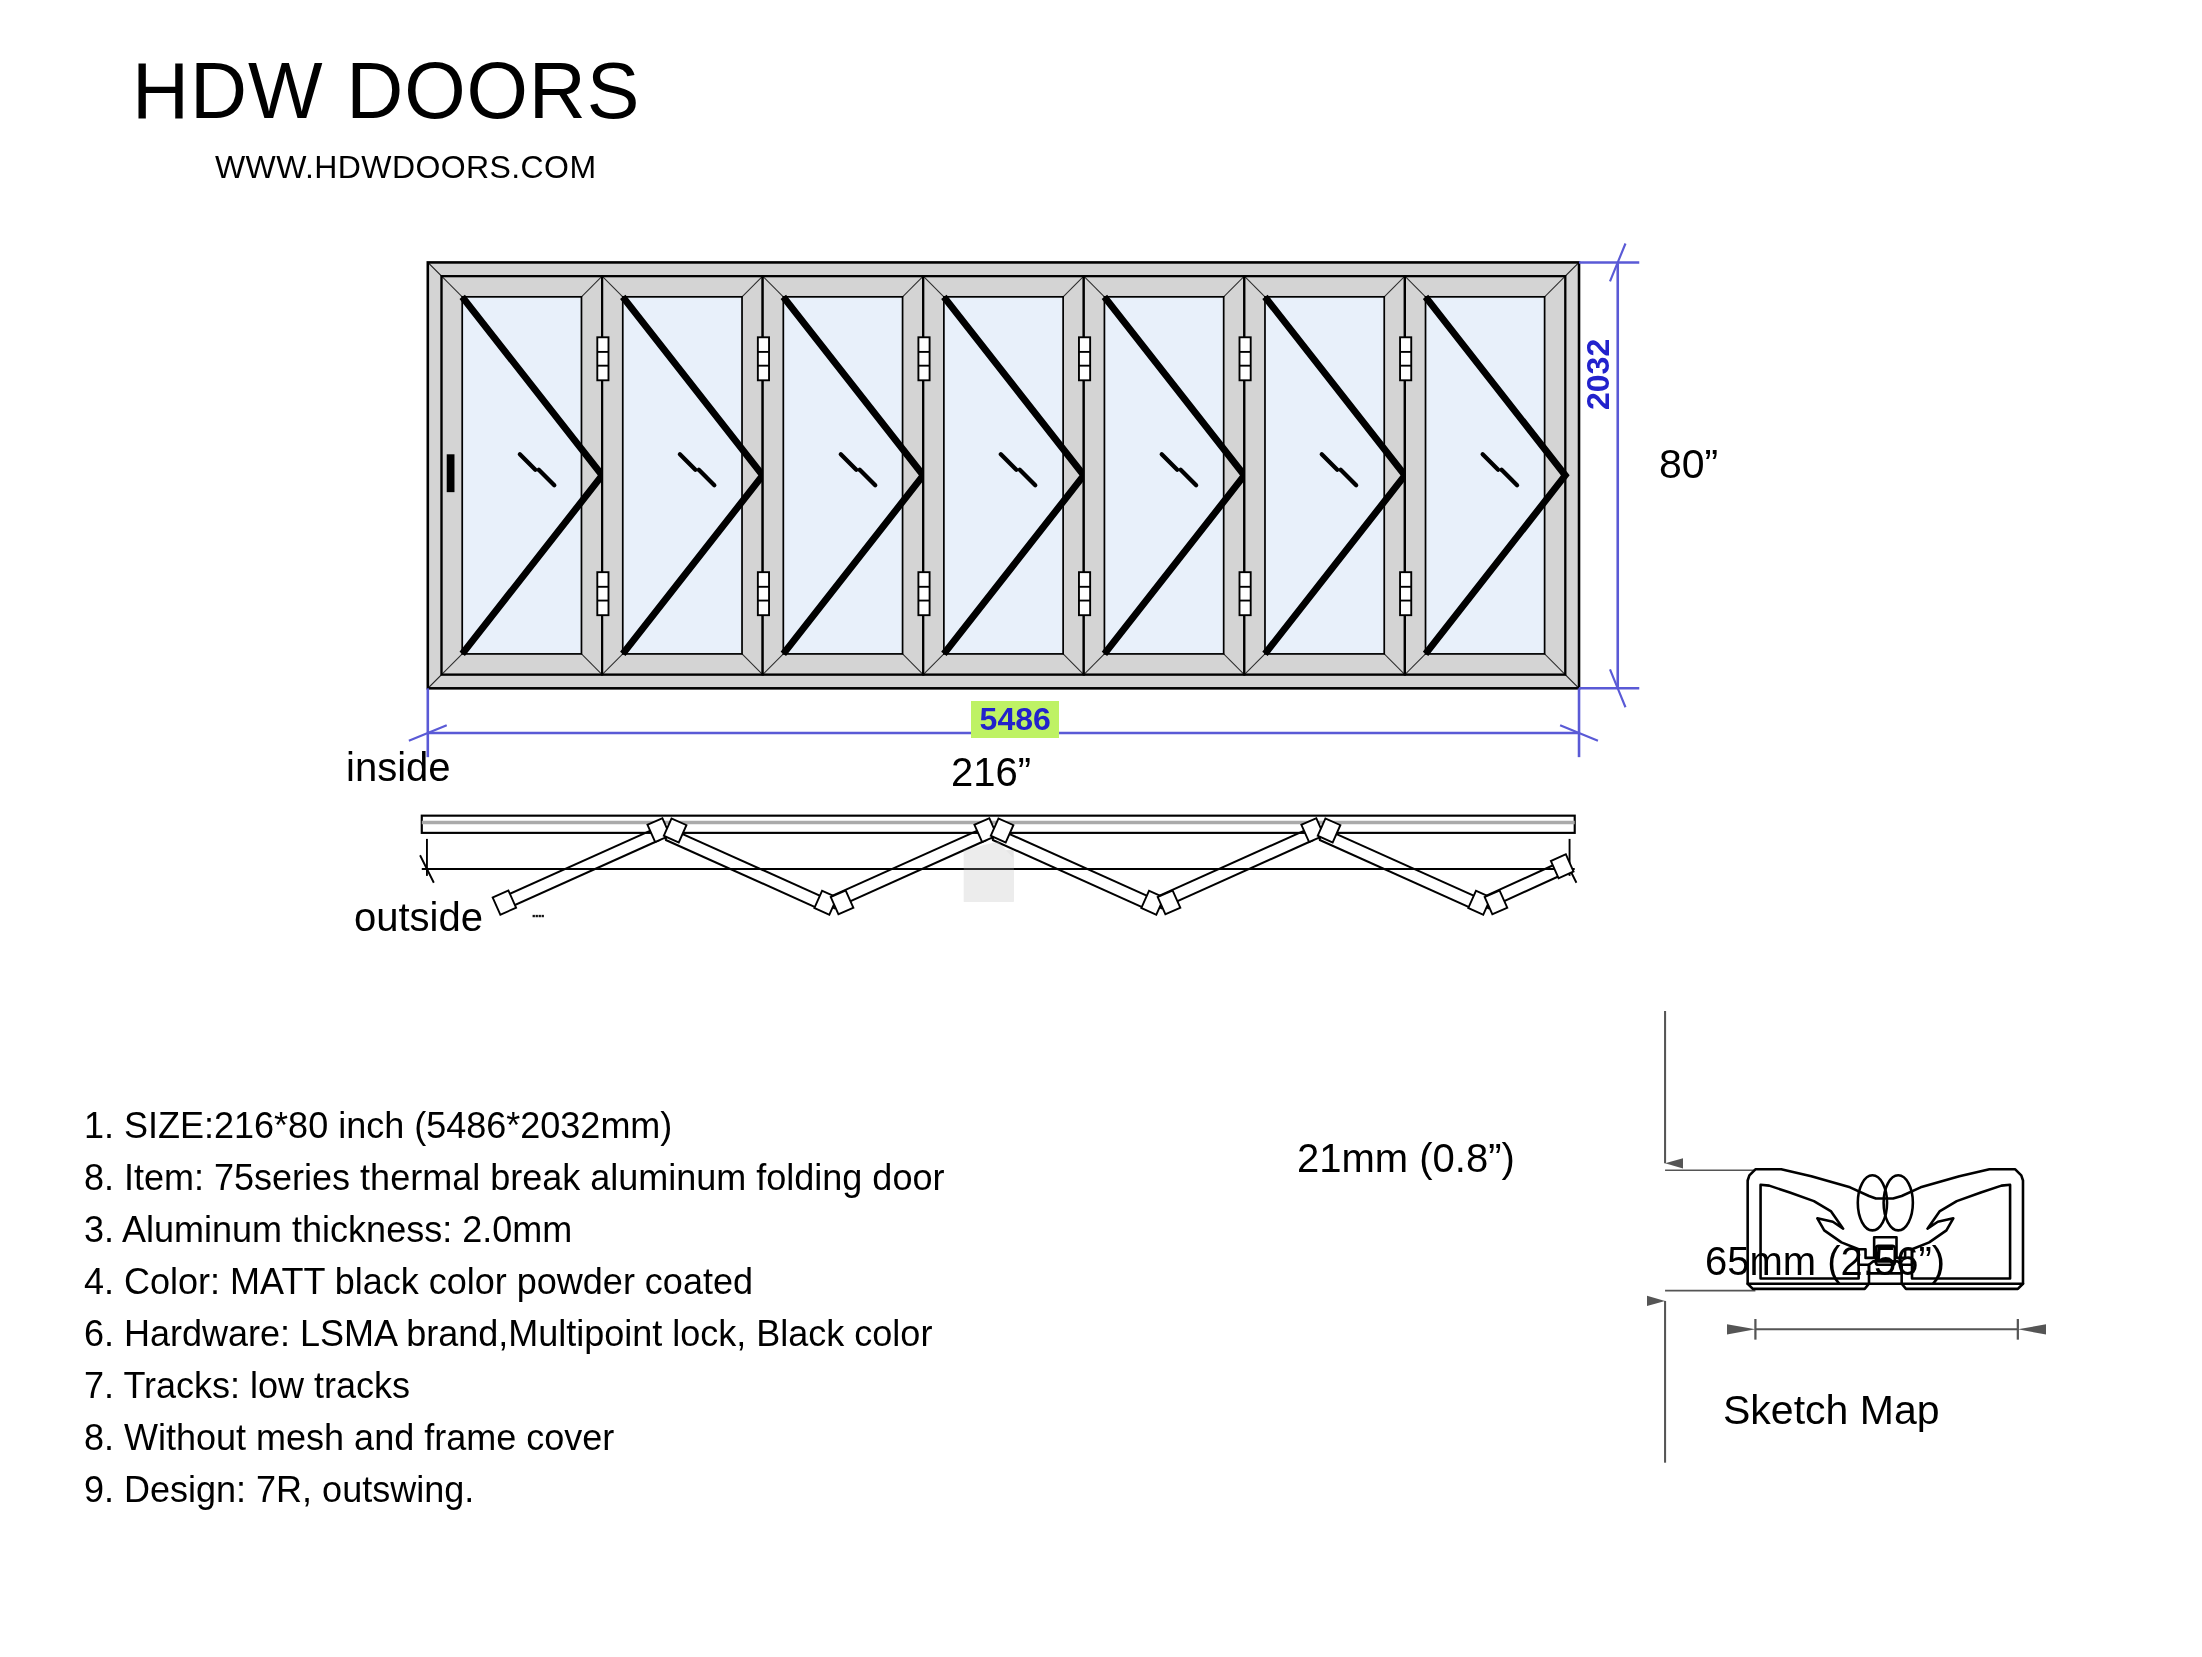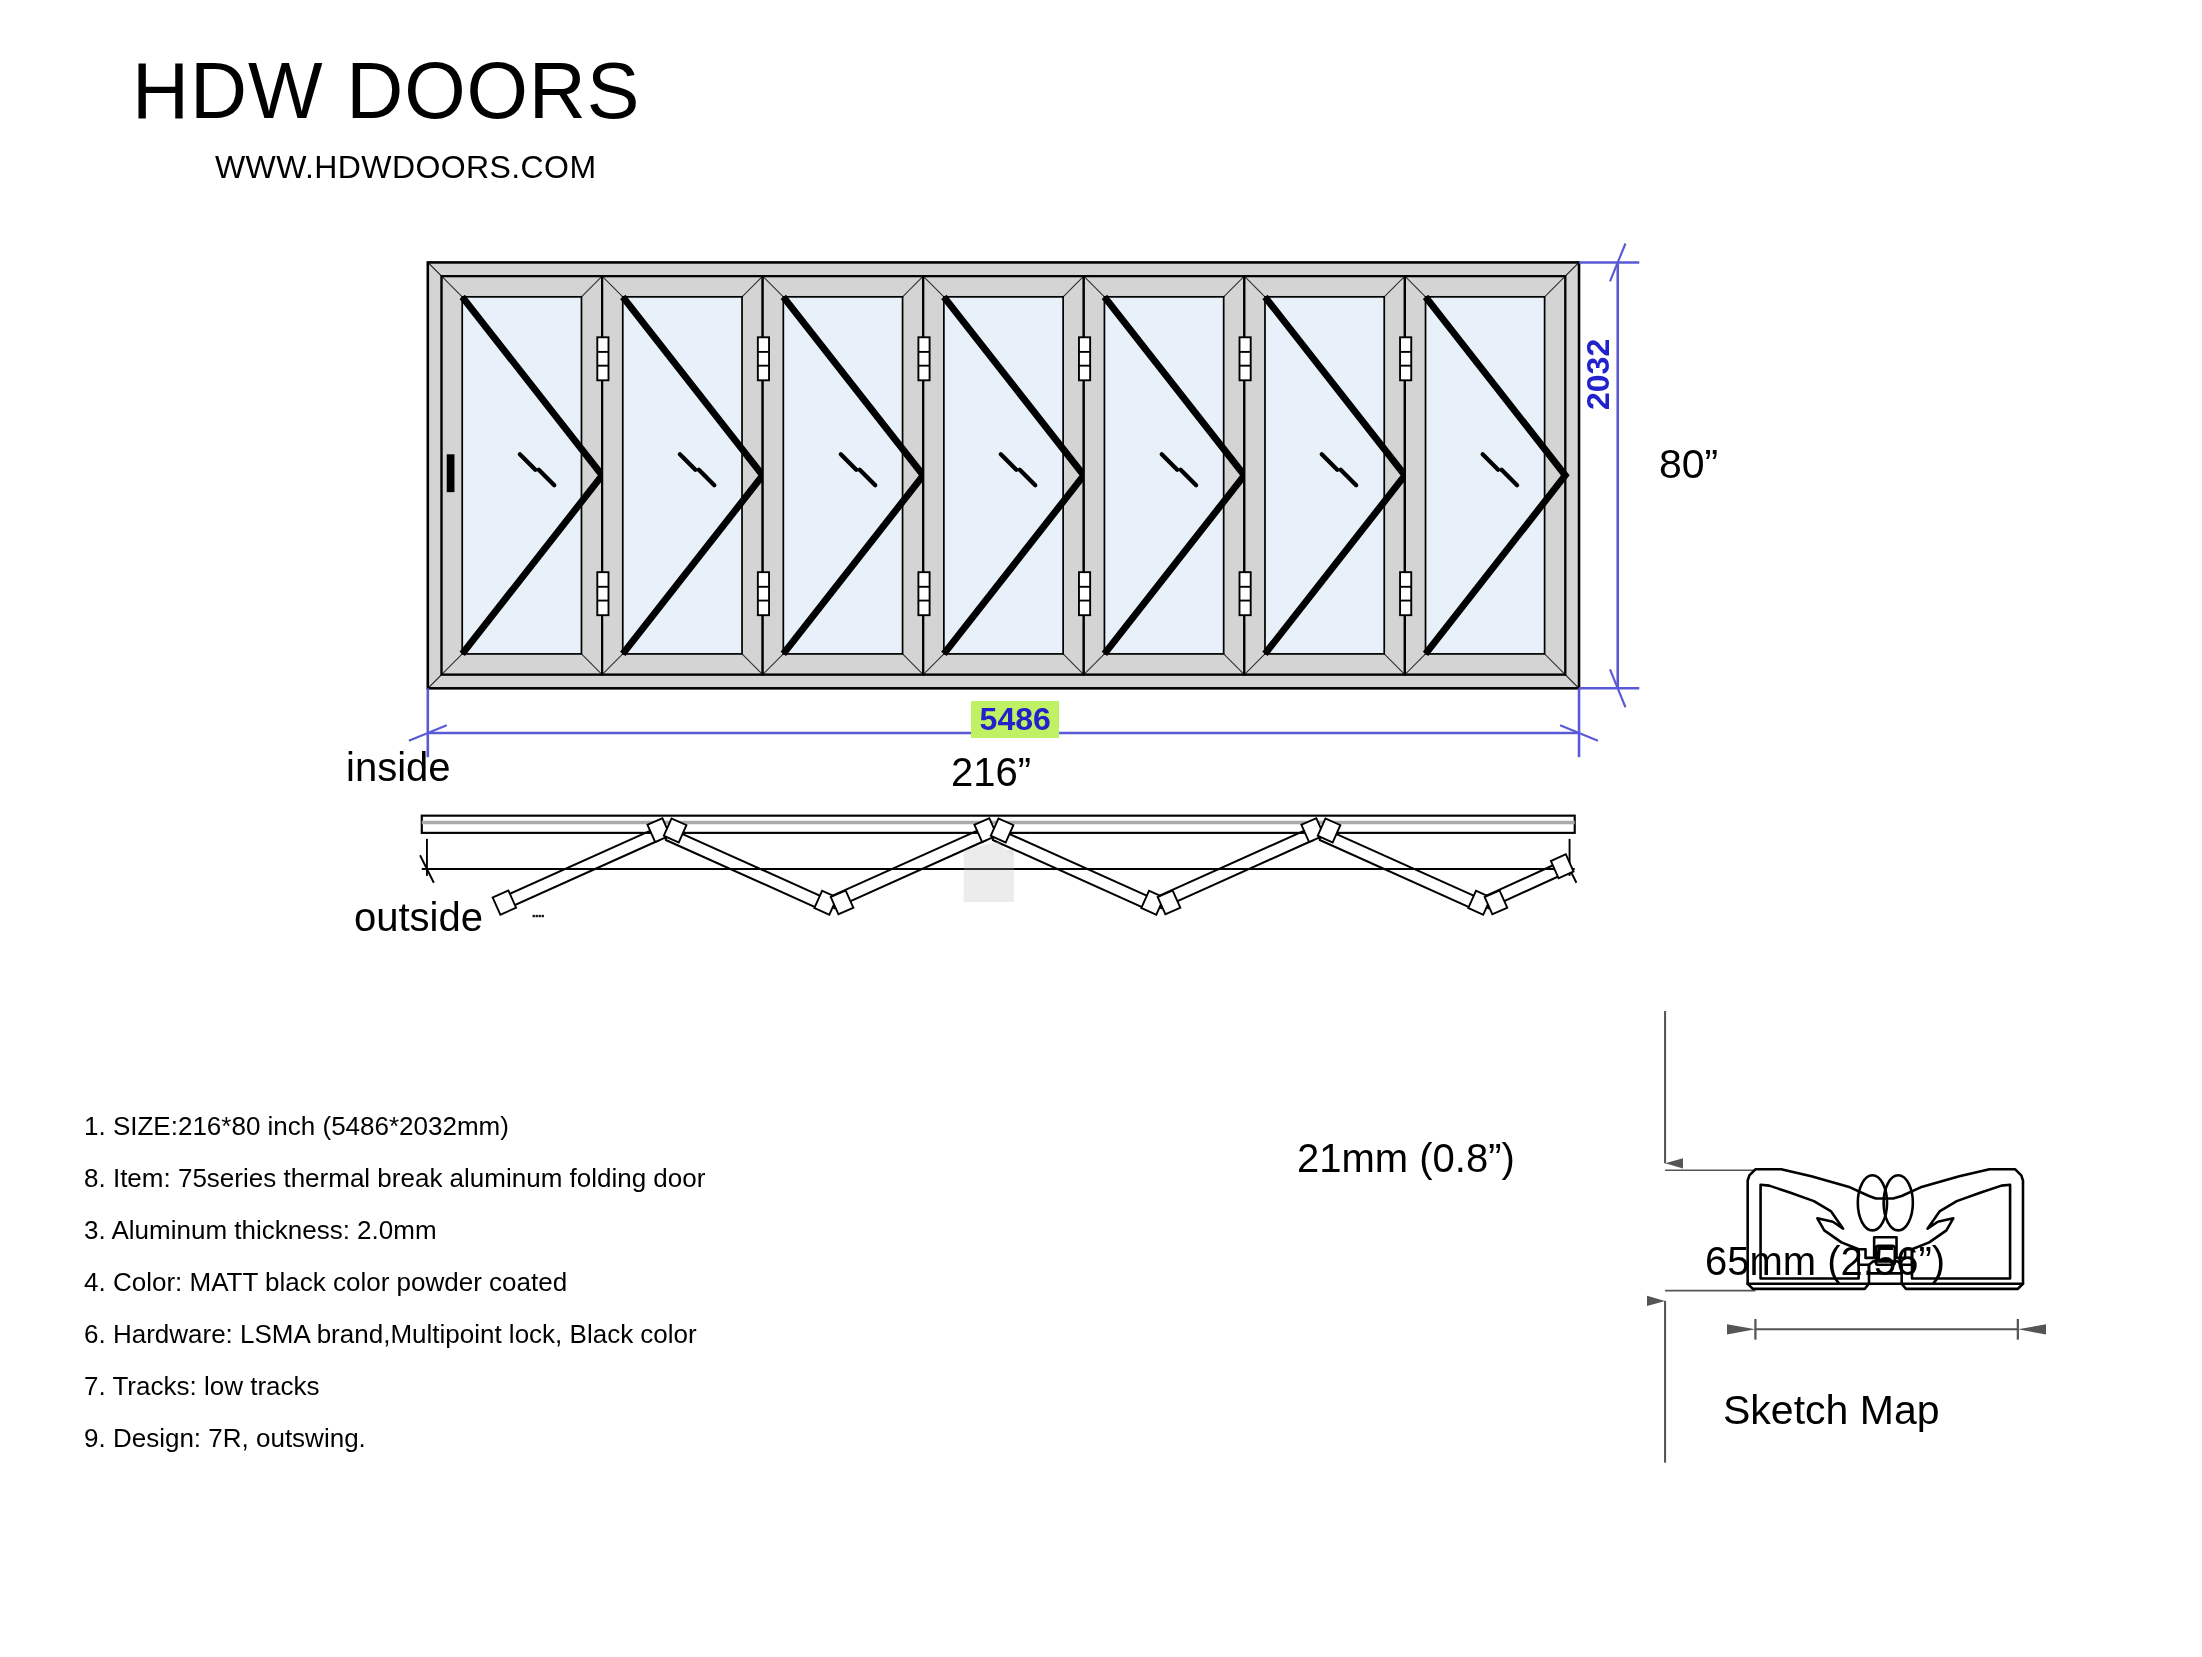--- a/index.html
+++ b/index.html
@@ -53,21 +53,21 @@
   #spec-list {
     position: absolute;
     left: 84px;
     top: 1100px;
     width: 1342px;
     list-style: none;
     margin: 0;
     padding: 0;
   }
   #spec-list li {
-    font-size: 26px;
+    font-size: 36px;
     line-height: 52px;
     white-space: nowrap;
     font-weight: 400;
   }
 
   
   .txt-label {
     position: absolute;
     white-space: nowrap;
     font-weight: 400;
@@ -458,15 +458,16 @@
 <div class="txt-label" id="label-depth-65">65mm (2.56”)</div>
 <div class="txt-label" id="label-sketch">Sketch Map</div>
 
 <ul id="spec-list">
   <li>1. SIZE:216*80 inch (5486*2032mm)</li>
   <li>8. Item: 75series thermal break aluminum folding door</li>
   <li>3. Aluminum thickness: 2.0mm</li>
   <li>4. Color: MATT black color powder coated</li>
   <li>6. Hardware: LSMA brand,Multipoint lock, Black color</li>
   <li>7. Tracks: low tracks</li>
+  <li>8. Without mesh and frame cover</li>
   <li>9. Design: 7R, outswing.</li>
 </ul>
 
 
 </body></html>

